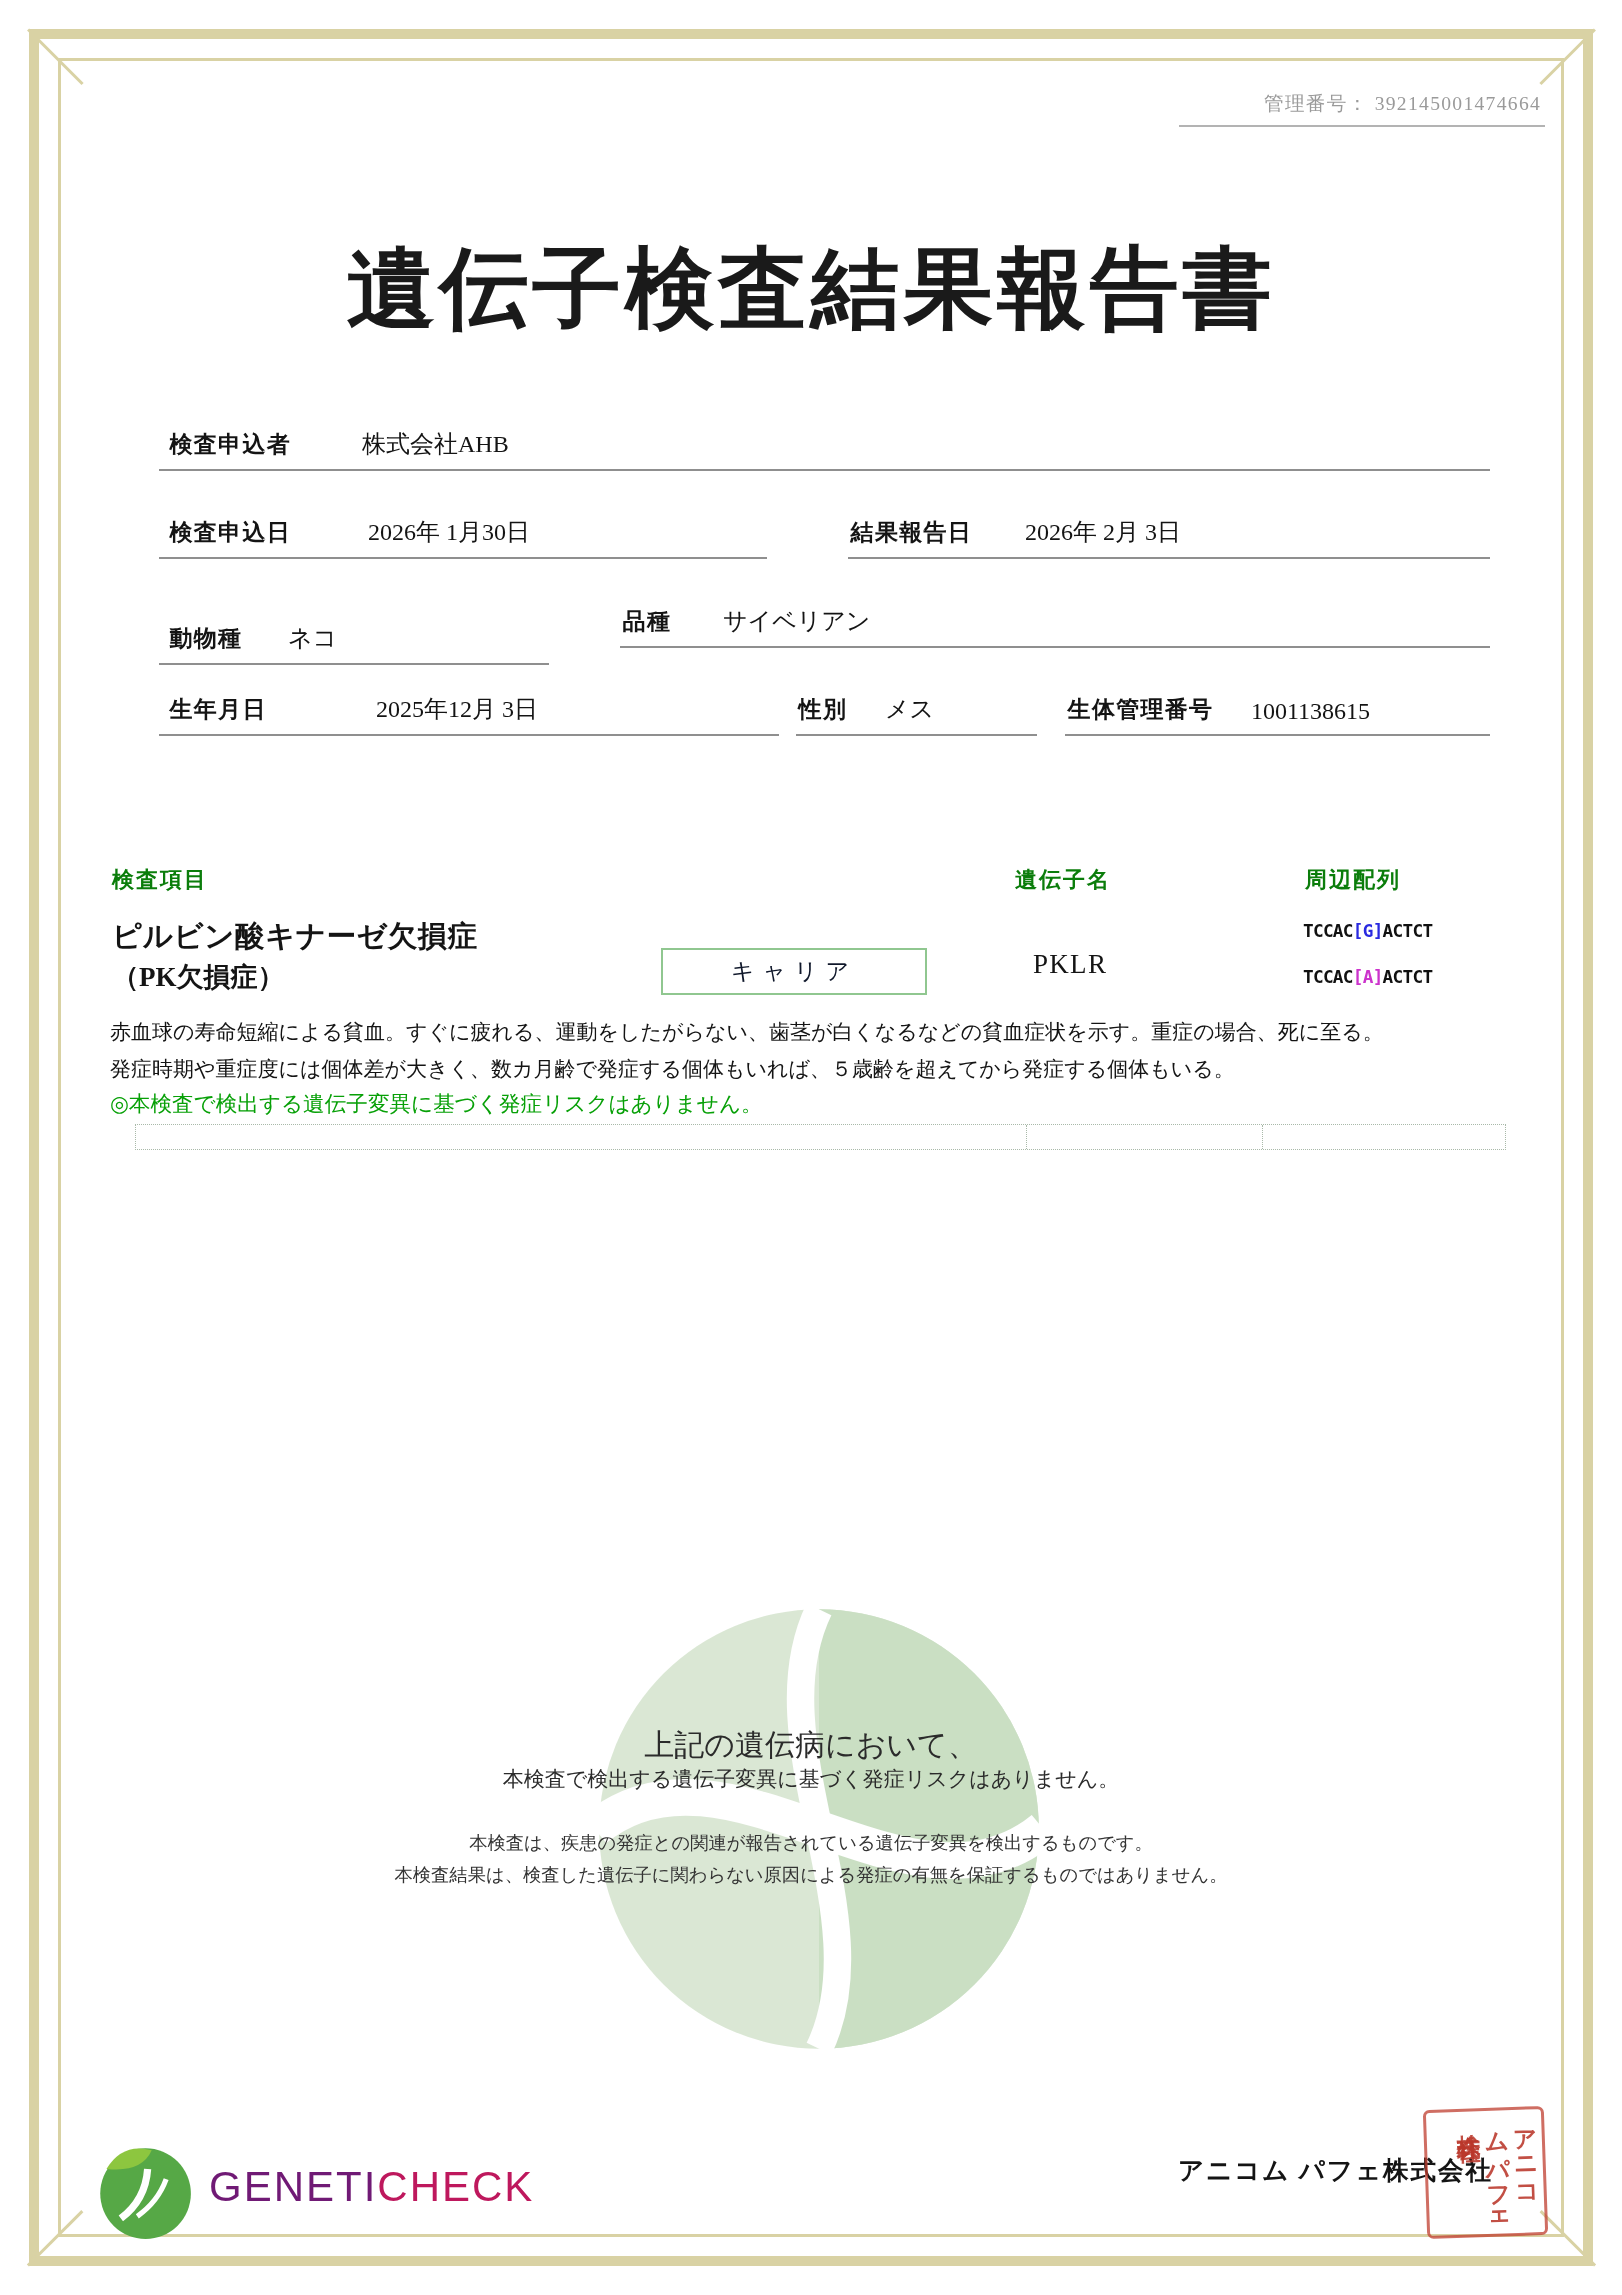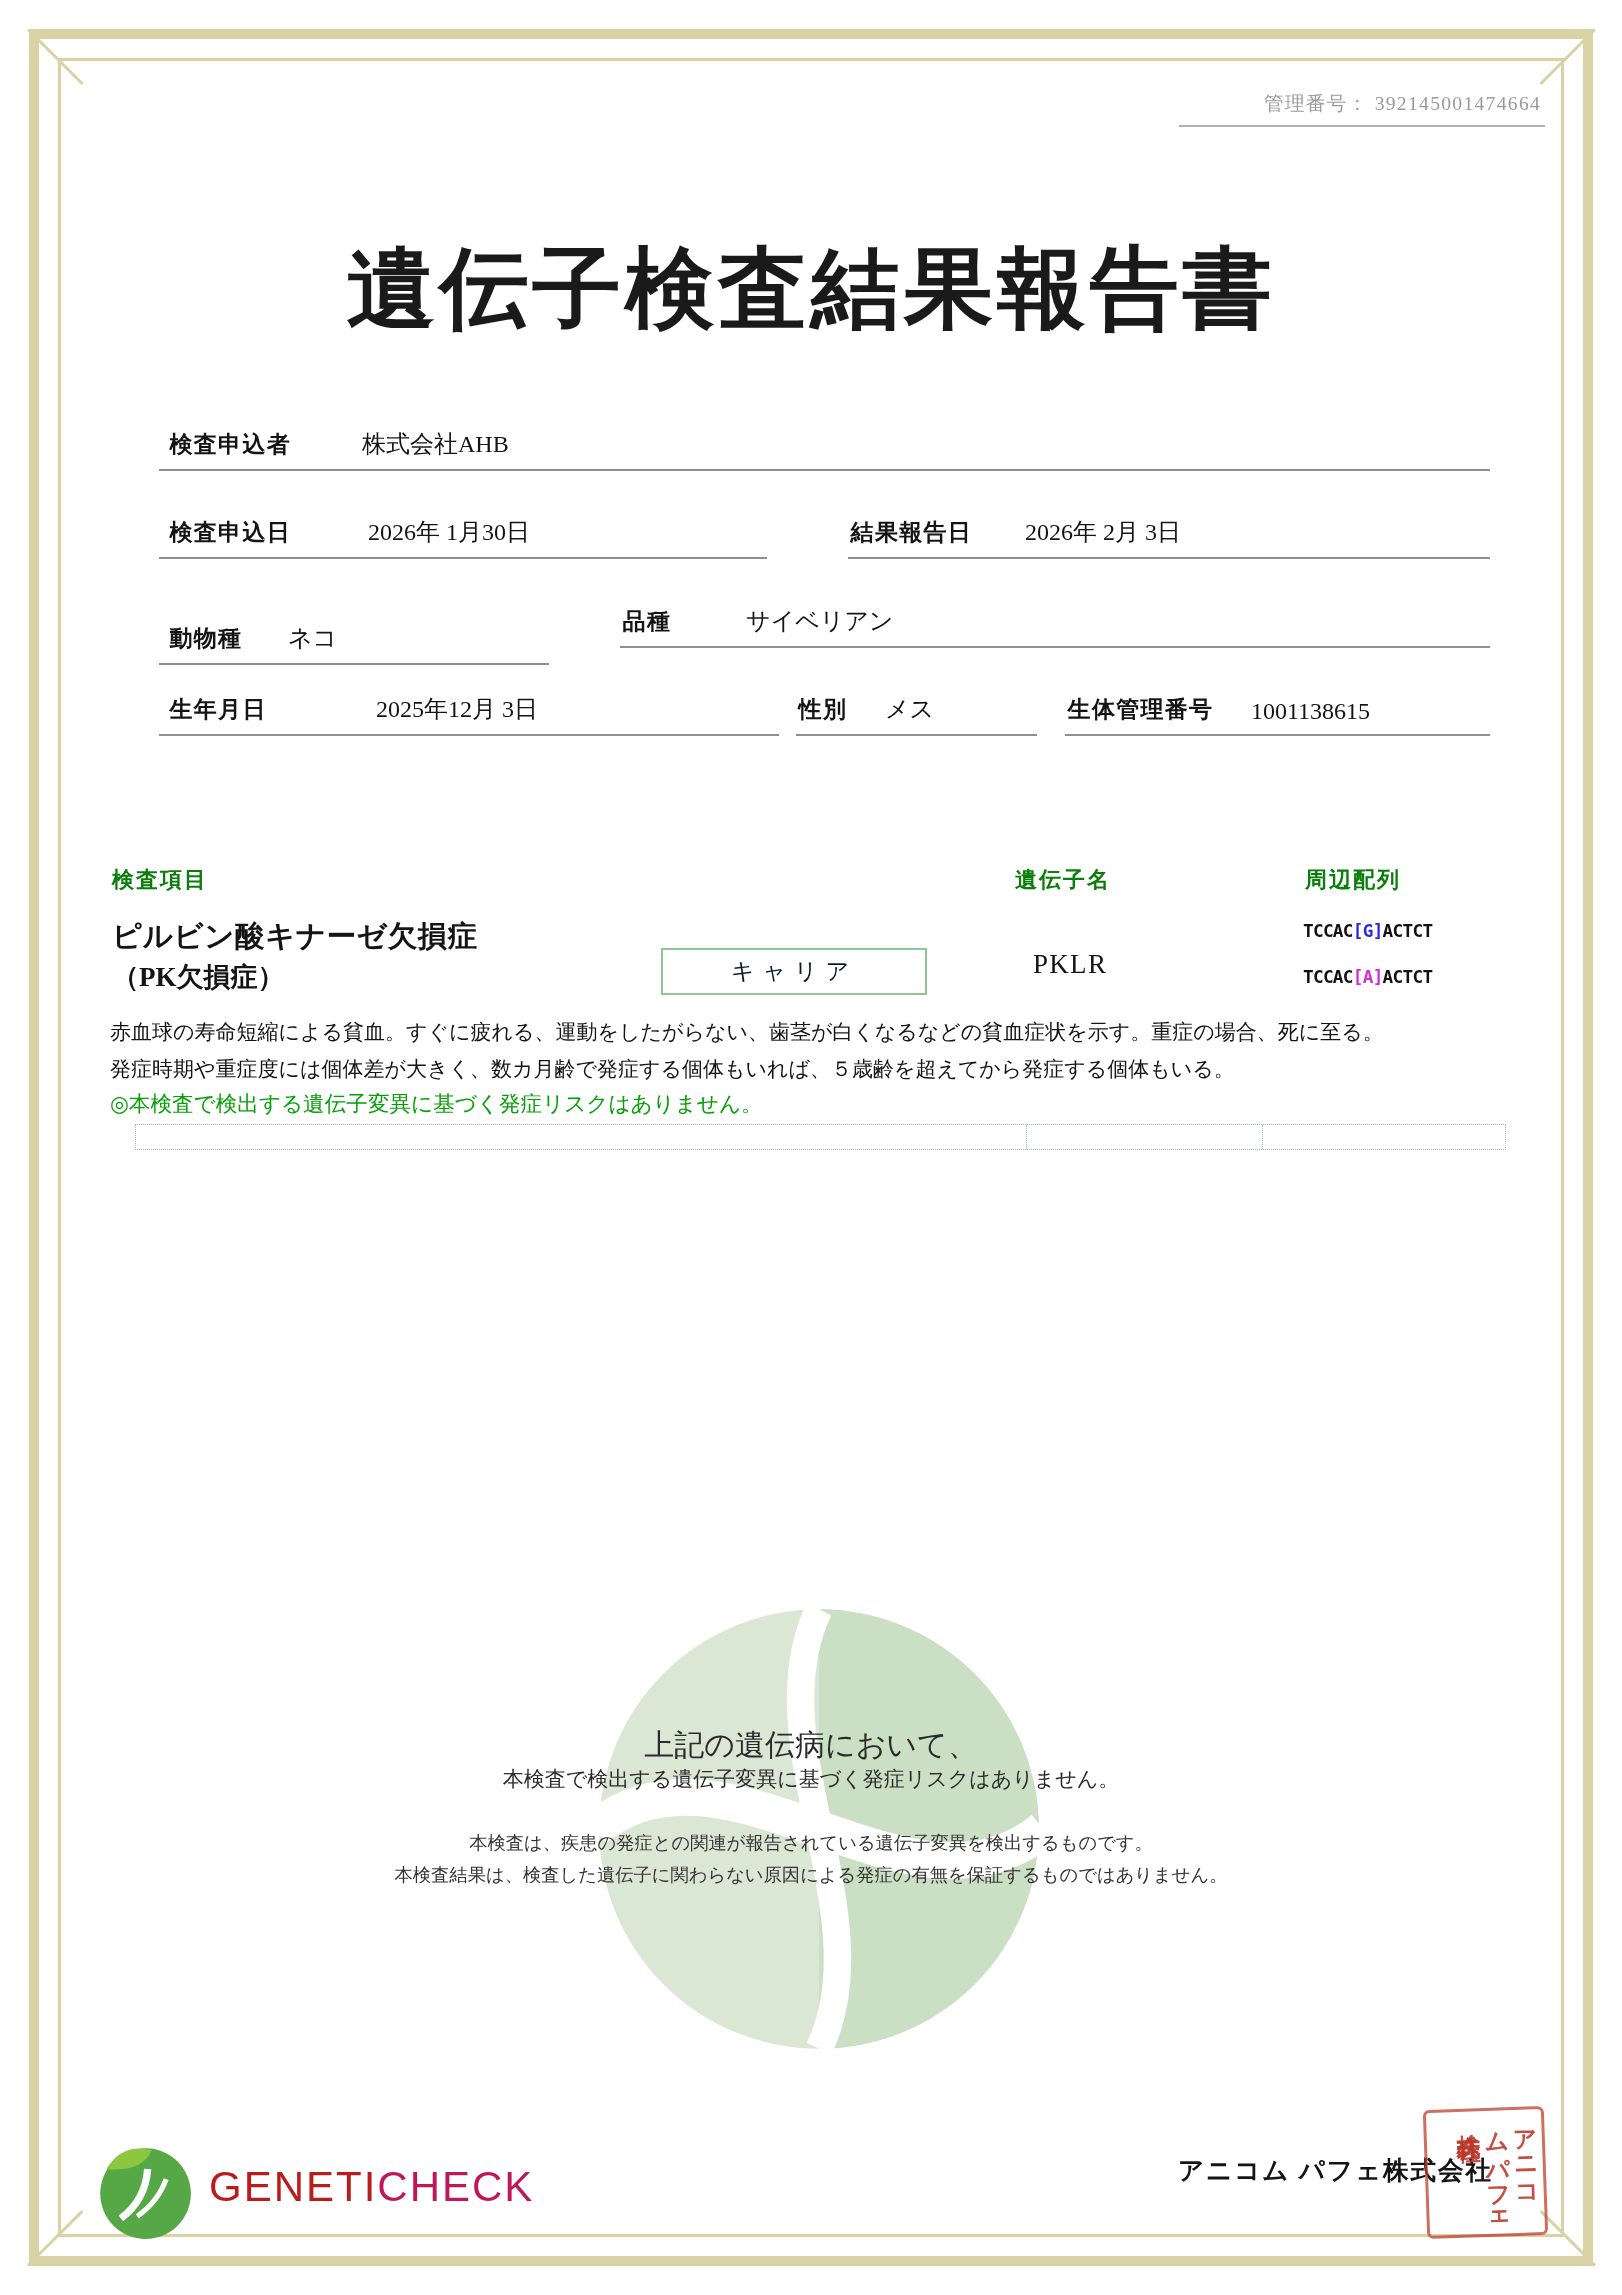--- a/index.html
+++ b/index.html
@@ -68,21 +68,21 @@
 
   .watermark { position:absolute; left:590px; top:1600px; width:458px; height:458px; opacity:0.5; z-index:1; }
 
   
   .logo-mark { position:absolute; left:92px; top:2138px; width:103px; height:103px; z-index:2; }
   .logo-text {
     position:absolute; left:209px; top:2163px; z-index:2;
     font-family:"Liberation Sans","DejaVu Sans",sans-serif;
     font-size:42px; letter-spacing:2px; white-space:nowrap;
   }
-  .logo-text .g1 { color:#b91c1c; }
+  .logo-text .g1 { color:#701a75; }
   .logo-text .g2 { color:#be185d;margin-top:40px; }
 
   .company { position:absolute; left:1178px; top:2153px; font-size:25.5px; font-weight:700; letter-spacing:2px; z-index:2; white-space:nowrap; }
 
   .seal {
     position:absolute; left:1425px; top:2108px; width:110px; height:115px; z-index:4;
     border:3.3px solid rgba(191,62,47,0.75); border-radius:6.5px;
     writing-mode:vertical-rl; padding:3.9px 2.6px;
     color:rgba(185,55,42,0.88); font-weight:700; font-size:23.6px;
     transform:rotate(-2deg); background:rgba(255,255,255,0.0);
@@ -119,21 +119,21 @@
   <span class="lbl" style="left:2.6px">結果報告日</span>
   <span class="val" style="left:177px">2026年 2月 3日</span>
 </div>
 
 <div class="field" style="left:159px;top:611px;width:390px">
   <span class="lbl" style="left:10.5px">動物種</span>
   <span class="val" style="left:129px">ネコ</span>
 </div>
 <div class="field" style="left:620px;top:594px;width:870px">
   <span class="lbl" style="left:2.6px">品種</span>
-  <span class="val" style="left:126px">サイベリアン</span>
+  <span class="val" style="left:103px">サイベリアン</span>
 </div>
 
 <div class="field" style="left:159px;top:682px;width:620px">
   <span class="lbl" style="left:10.5px">生年月日</span>
   <span class="val" style="left:217px">2025年12月 3日</span>
 </div>
 <div class="field" style="left:796px;top:682px;width:241px">
   <span class="lbl" style="left:2.6px">性別</span>
   <span class="val" style="left:89px">メス</span>
 </div>

